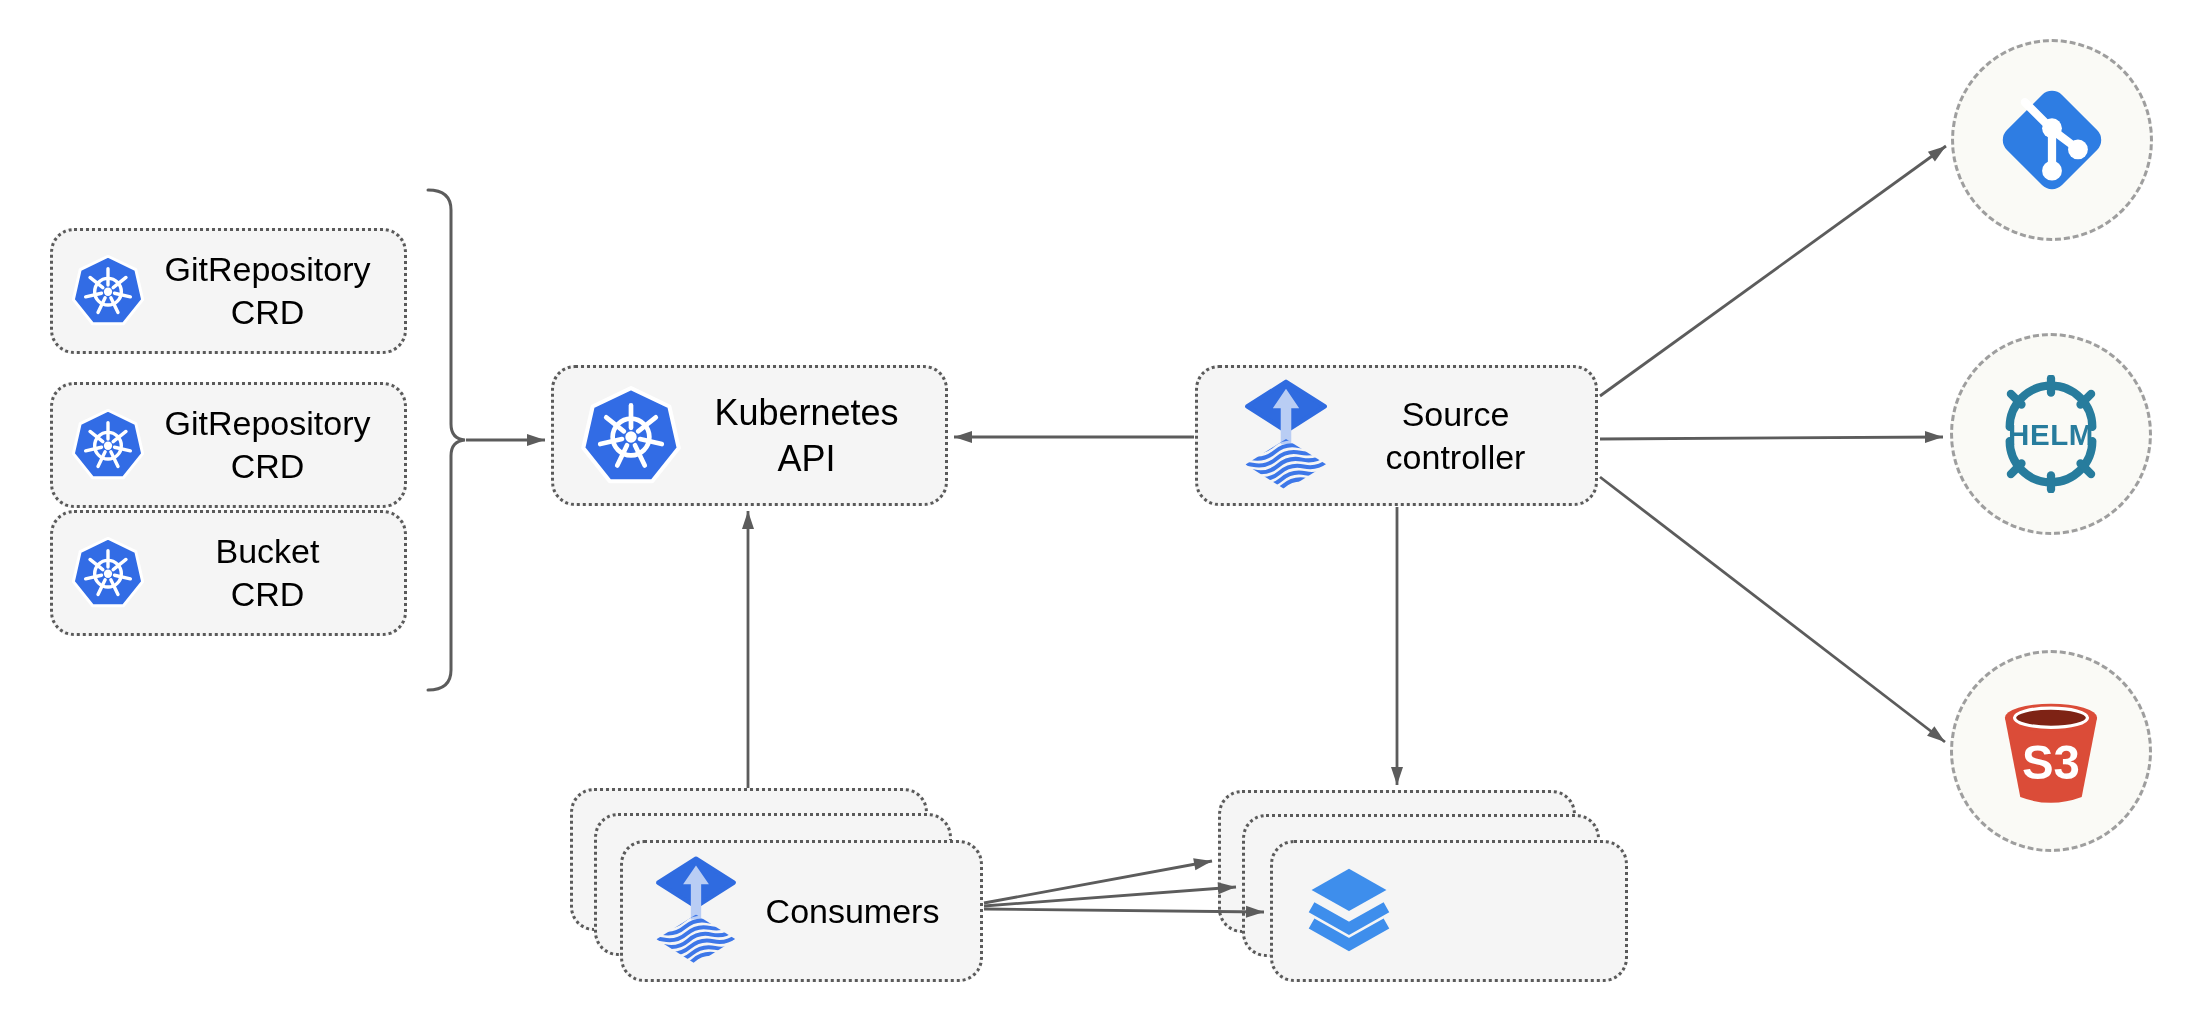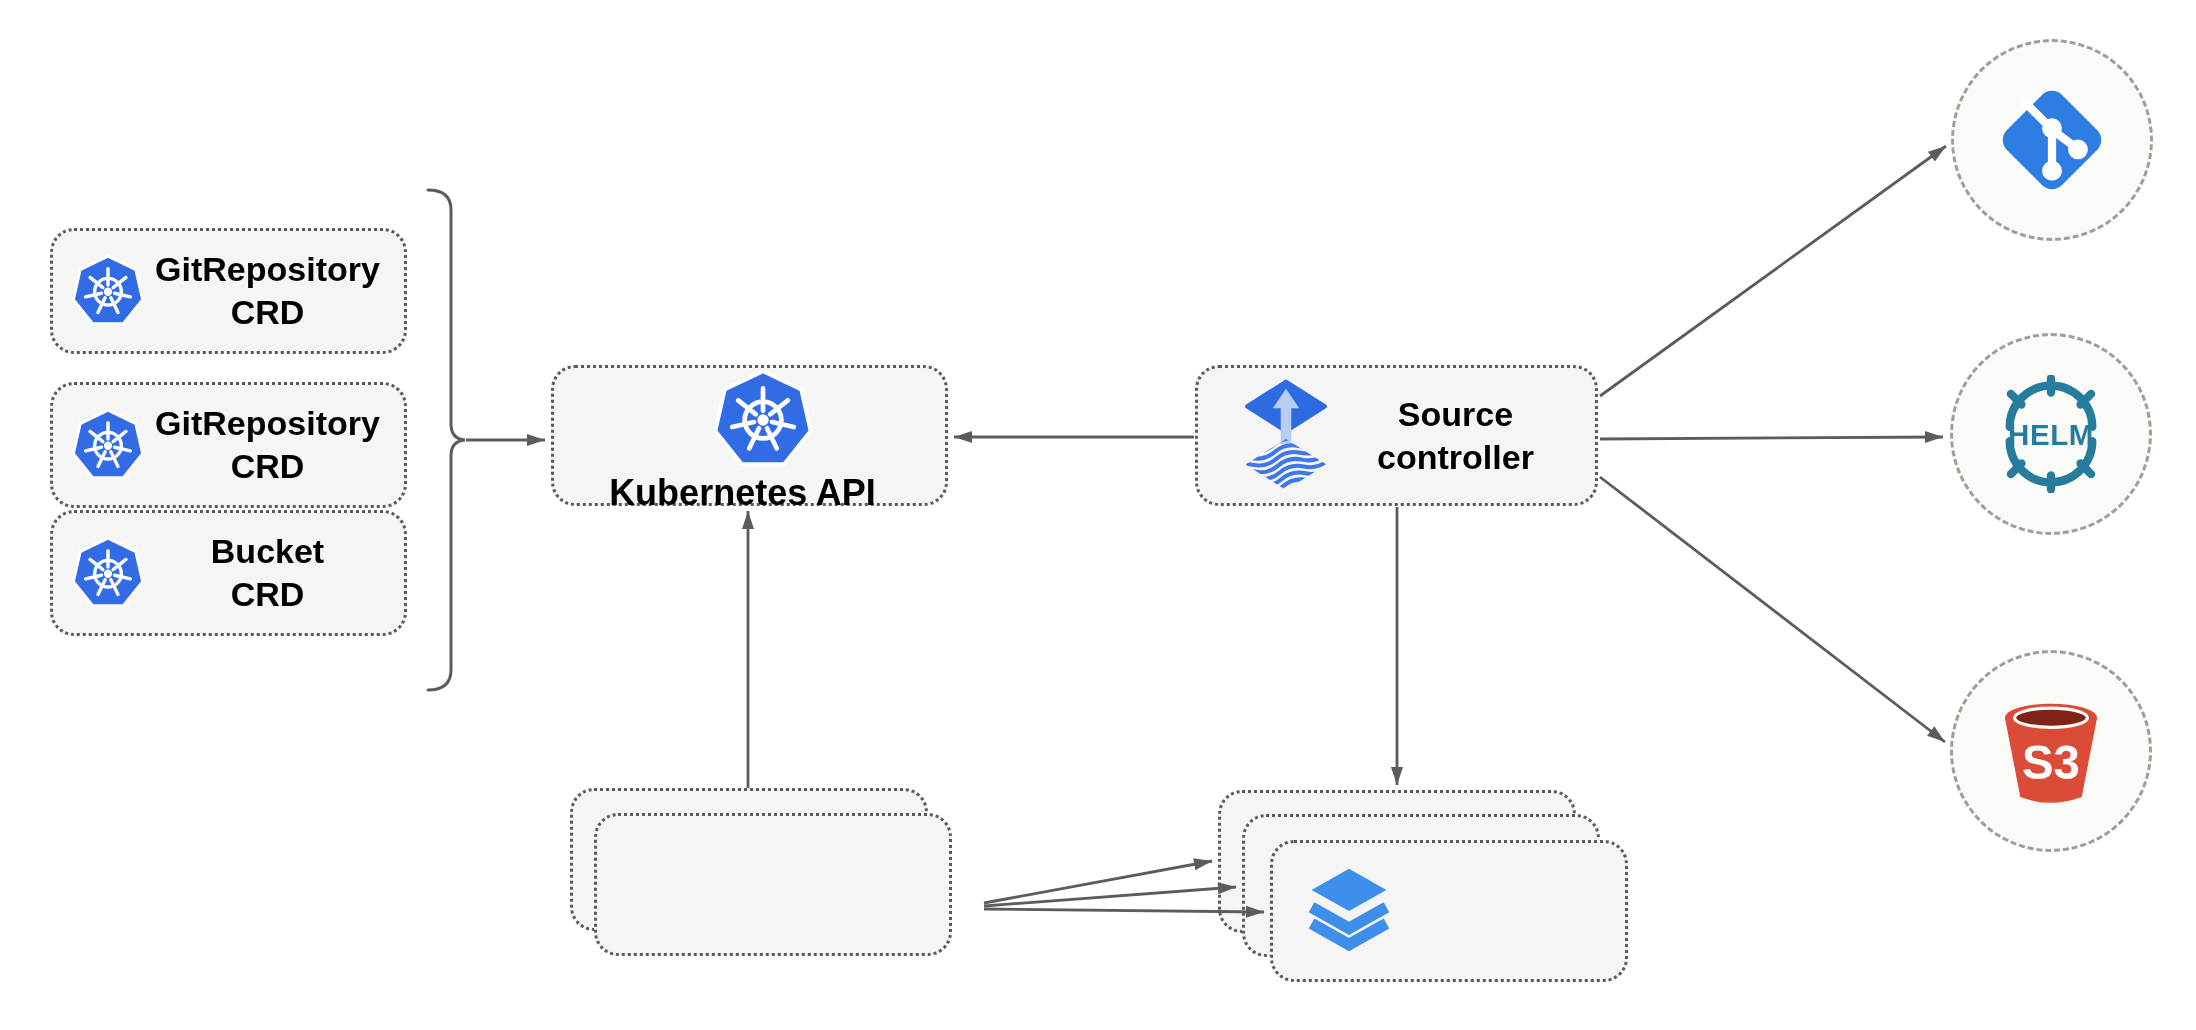--- a/index.html
+++ b/index.html
@@ -13,21 +13,20 @@
     border:3px dotted #5A5A5A;
     border-radius:24px;
   }
   .node { display:flex; align-items:center; }
   .node .icon { flex:0 0 auto; }
   .node .label {
     flex:1 1 auto;
     font-size:34px; line-height:1.26; color:#000;
     text-align:center; white-space:pre-line;
     padding-right:14px;
-    font-weight:bold;
   }
   .circle-node {
     position:absolute; width:202px; height:202px; box-sizing:border-box;
     background:#FAFAF6;
     border:3px dashed #9E9E9E; border-radius:50%;
     display:flex; align-items:center; justify-content:center;
   }
   .connectors {
     position:absolute; left:0; top:0; width:2196px; height:1030px;
     z-index:10; pointer-events:none;
@@ -140,37 +139,43 @@
   </div>
 
   <div class="node" style="left:50px; top:510px; width:357px; height:126px;">
     <svg class="icon" width="74" height="74" style="margin-left:18px;">
         <use href="#sym-k8s"></use>
       </svg>
     <div class="label">Bucket
 CRD</div>
   </div>
 
-  <div class="node" style="left:551px; top:365px; width:397px; height:141px;flex-direction:column;">
+  <div class="node" style="left:551px; top:365px; width:397px; height:141px;">
     <svg class="icon" width="102" height="102" style="margin-left:26px;">
         <use href="#sym-k8s"></use>
       </svg>
     <div class="label" style="font-size:36px;">Kubernetes API</div>
   </div>
 
   <div class="node" style="left:1195px; top:365px; width:403px; height:141px;align-items:center;">
     <svg class="icon" width="88" height="113" style="margin-left:44px;">
         <use href="#sym-flux"></use>
       </svg>
     <div class="label">Source
 controller</div>
   </div>
 
   <div class="stack-box" style="left:570px; top:788px; width:358px; height:143px;"></div>
   <div class="stack-box" style="left:594px; top:813px; width:358px; height:143px;"></div>
+  <div class="node" style="left:620px; top:840px; width:363px; height:142px;">
+    <svg class="icon" width="86" height="110" style="margin-left:30px;">
+        <use href="#sym-flux"></use>
+      </svg>
+    <div class="label">Consumers</div>
+  </div>
 
   <div class="stack-box" style="left:1218px; top:790px; width:358px; height:143px;"></div>
   <div class="stack-box" style="left:1242px; top:814px; width:358px; height:143px;"></div>
   <div class="node" style="left:1270px; top:840px; width:358px; height:142px;">
     <svg class="icon" width="96" height="96" style="margin-left:28px;">
         <use href="#sym-layers"></use>
       </svg>
   </div>
 
   <div class="circle-node" style="left:1951px; top:39px;">

